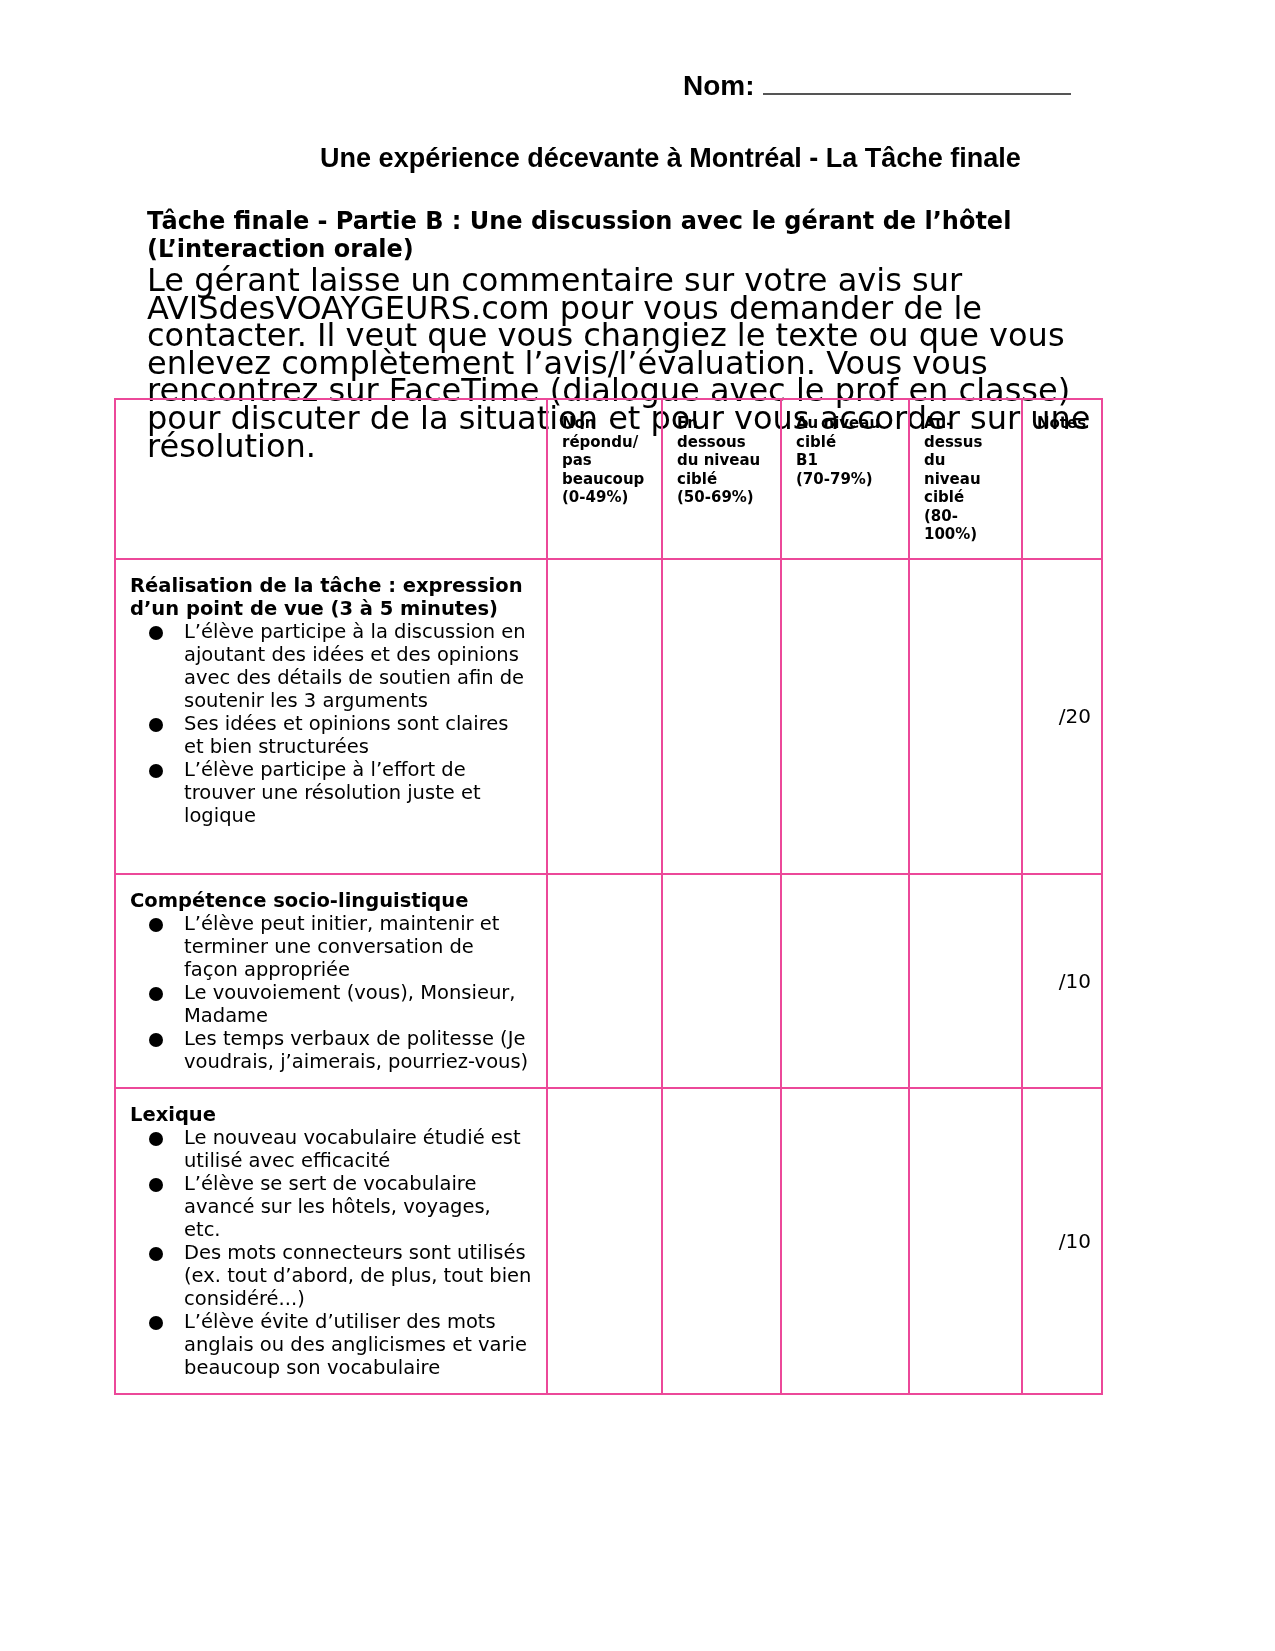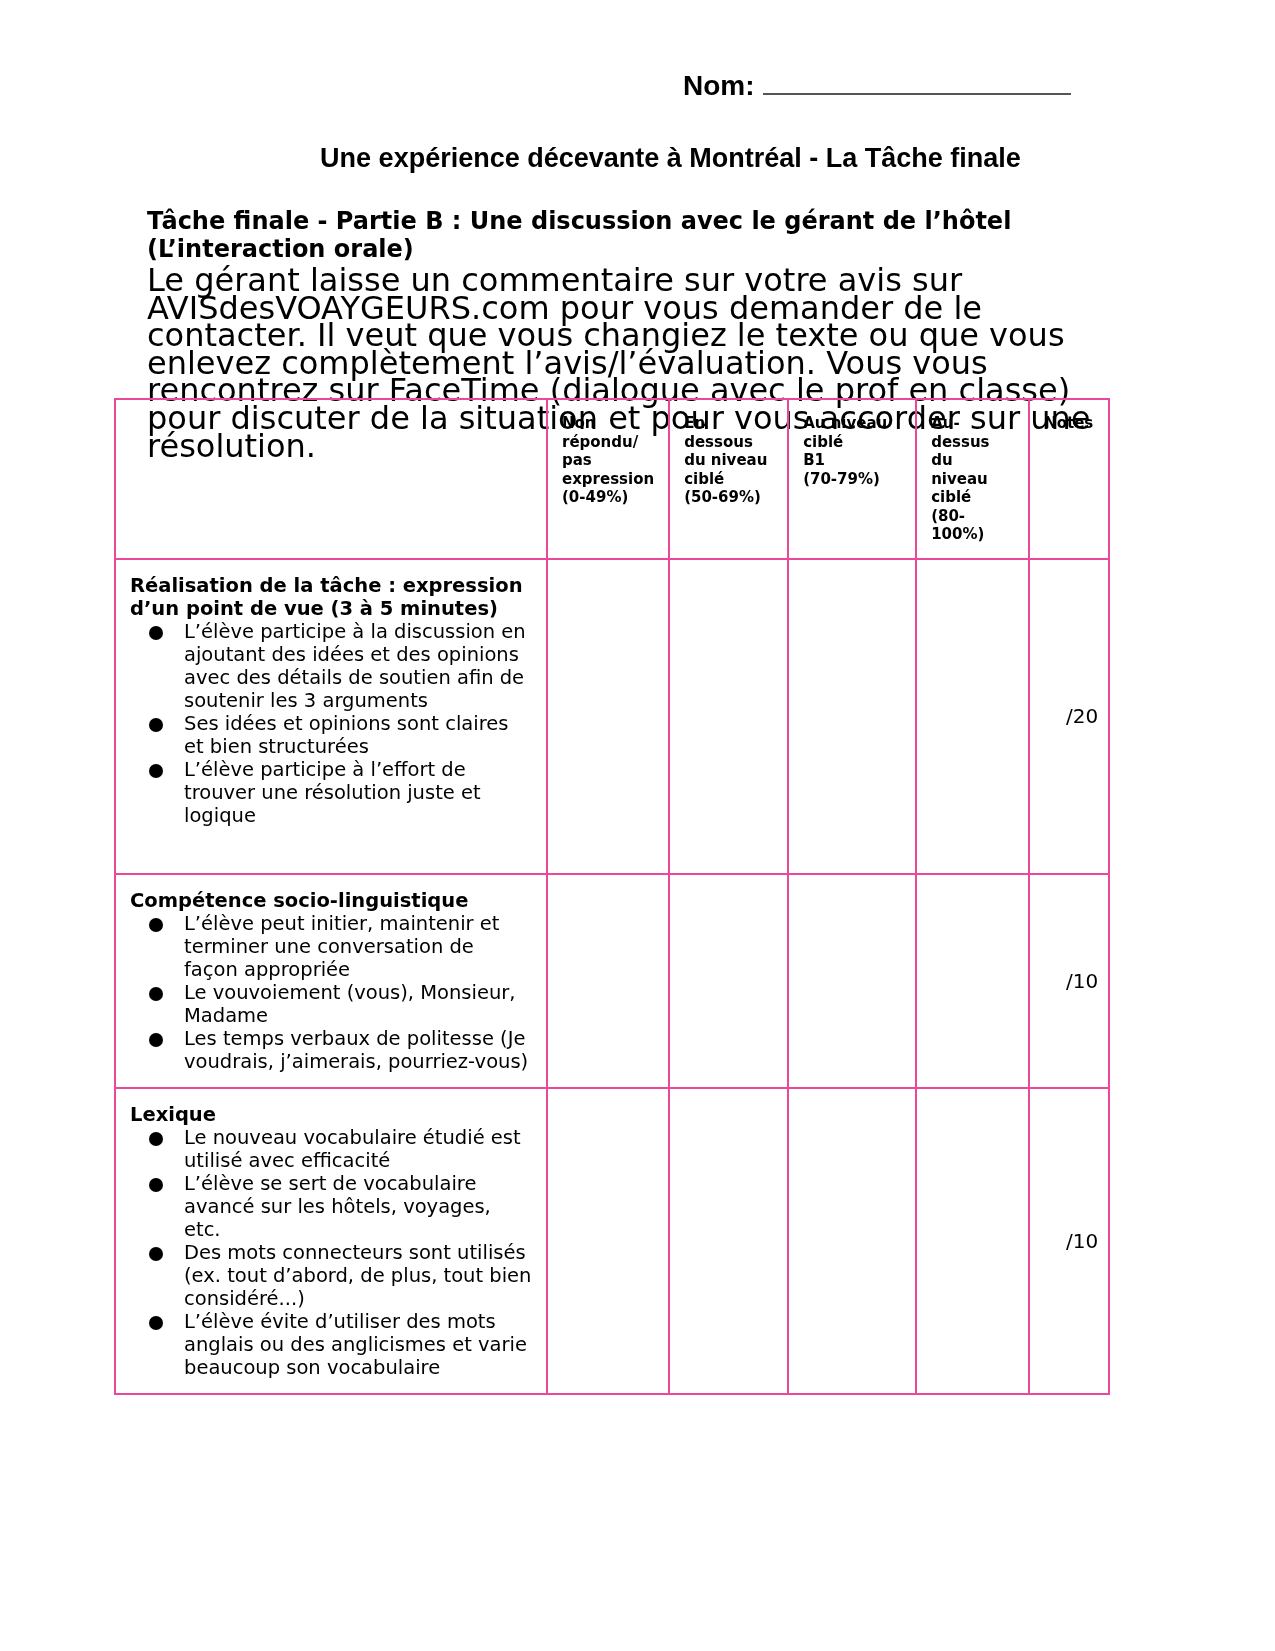--- a/index.html
+++ b/index.html
@@ -40,21 +40,21 @@
     <col style="width:432px">
     <col style="width:115px">
     <col style="width:119px">
     <col style="width:128px">
     <col style="width:113px">
     <col style="width:80px">
   </colgroup>
   <thead>
     <tr>
       <th class="hcell"></th>
-      <th class="hcell"><span class="hl"><span>Non</span><br><span>répondu/</span><br><span>pas</span><br><span>expression</span><br><span>(0-49%)</span></span></th>
+      <th class="hcell"><span class="hl"><span>Non</span><br><span>répondu/</span><br><span>pas</span><br><span>beaucoup</span><br><span>(0-49%)</span></span></th>
       <th class="hcell"><span class="hl"><span>En</span><br><span>dessous</span><br><span>du niveau</span><br><span>ciblé</span><br><span>(50-69%)</span></span></th>
       <th class="hcell"><span class="hl"><span>Au niveau</span><br><span>ciblé</span><br><span>B1</span><br><span>(70-79%)</span></span></th>
       <th class="hcell"><span class="hl"><span>Au-dessus</span><br><span>du niveau</span><br><span>ciblé</span><br><span>(80-100%)</span></span></th>
       <th class="hcell"><span class="hl"><span>Notes</span></span></th>
     </tr>
   </thead>
   <tbody>
     <tr style="height:315px">
       <td class="crit">
         <div class="crit-title">Réalisation de la tâche : expression d’un point de vue (3 à 5 minutes)</div>

